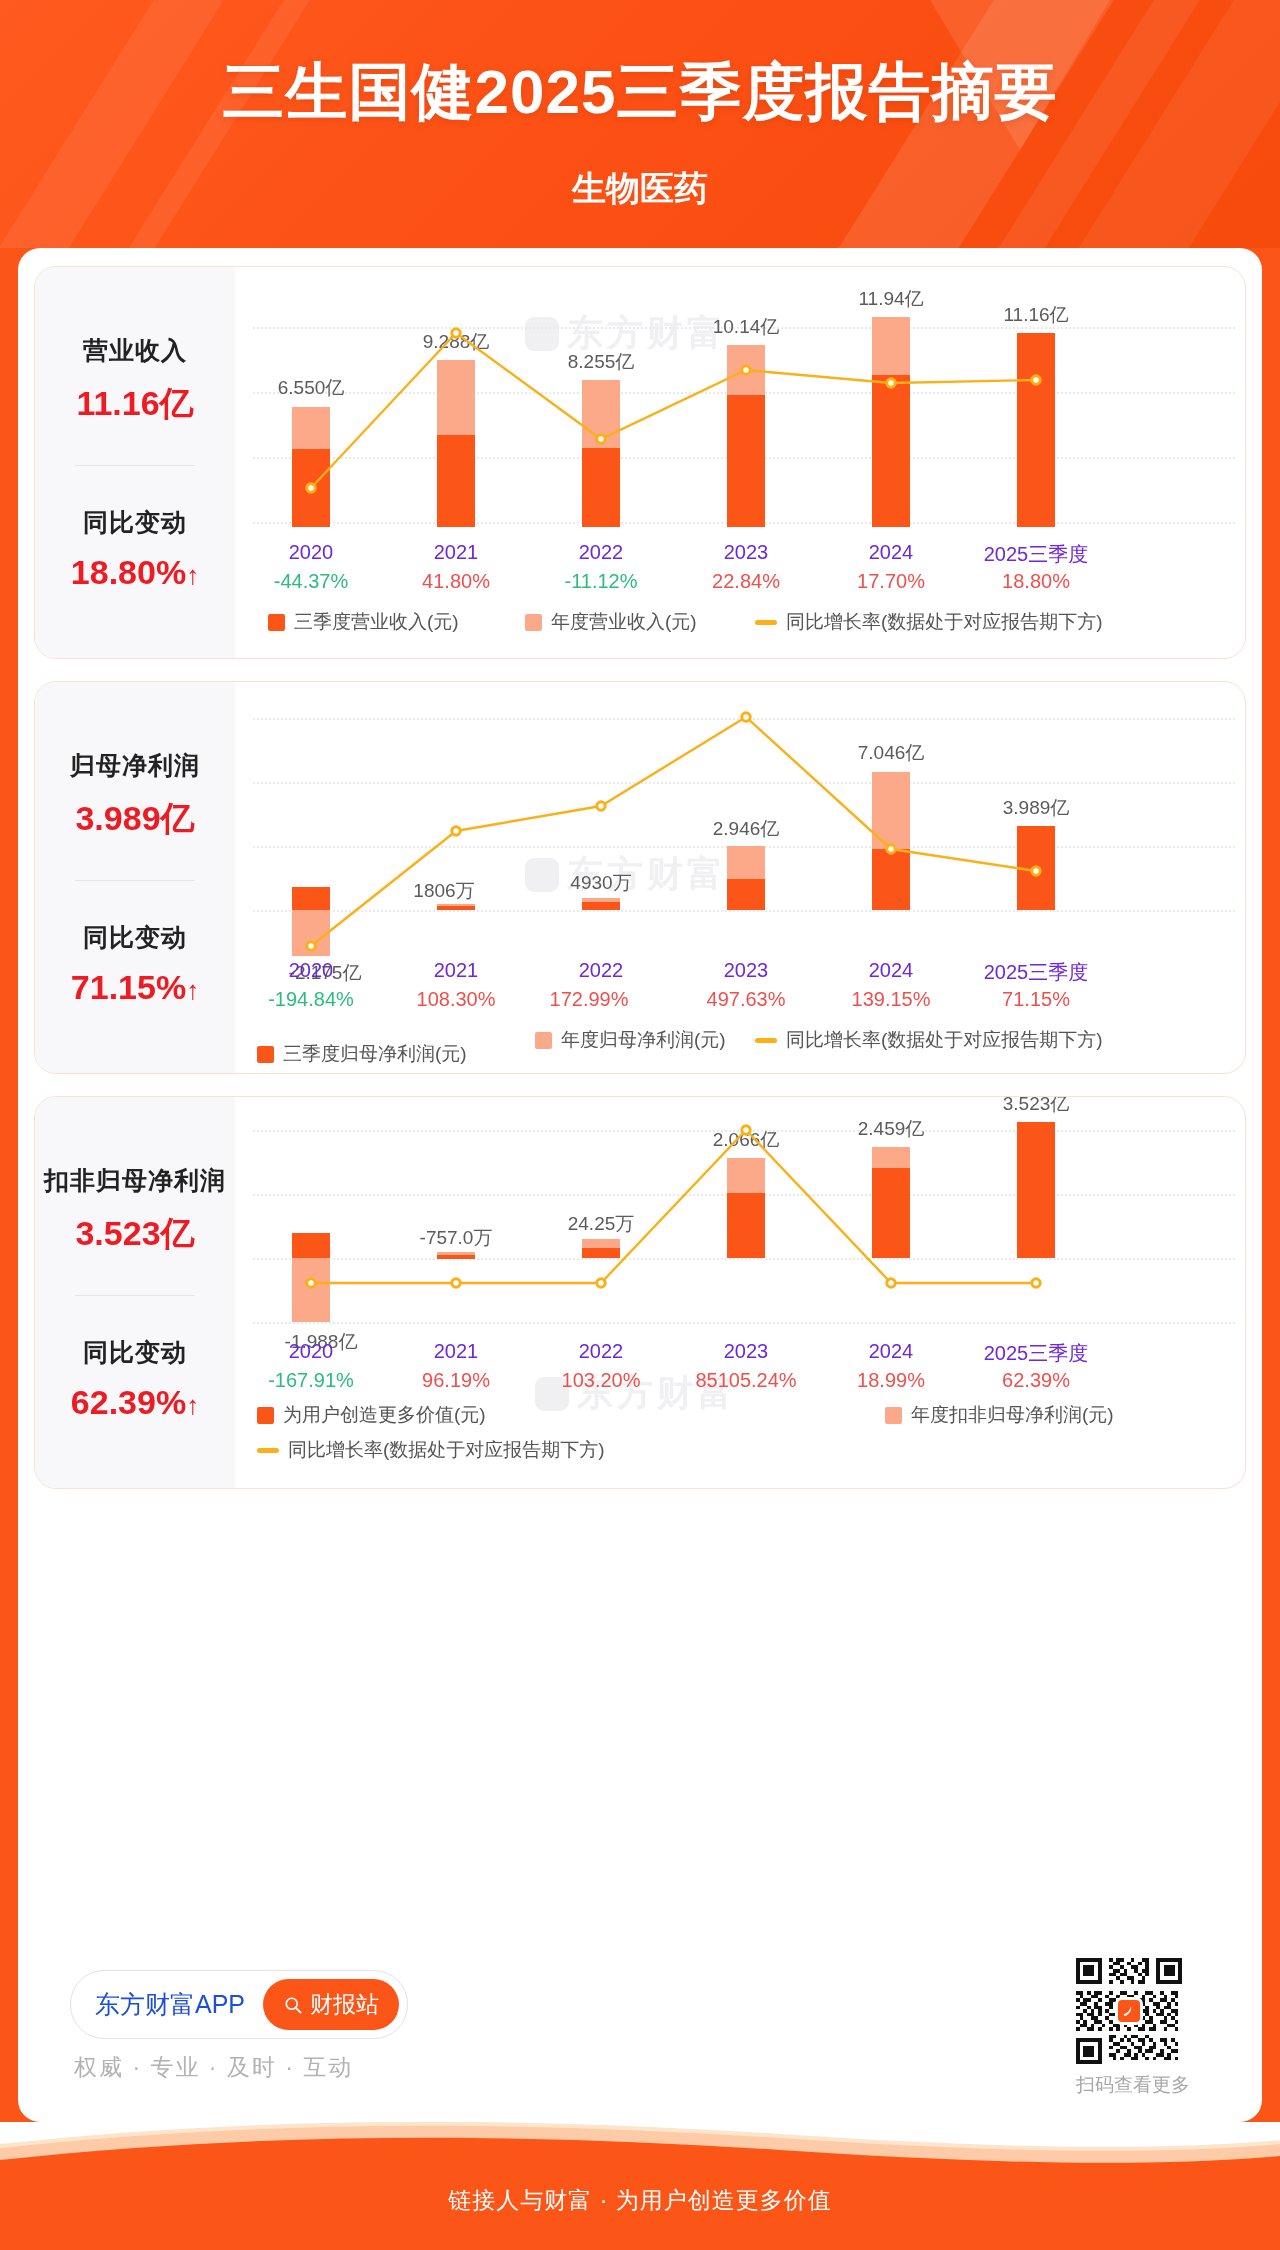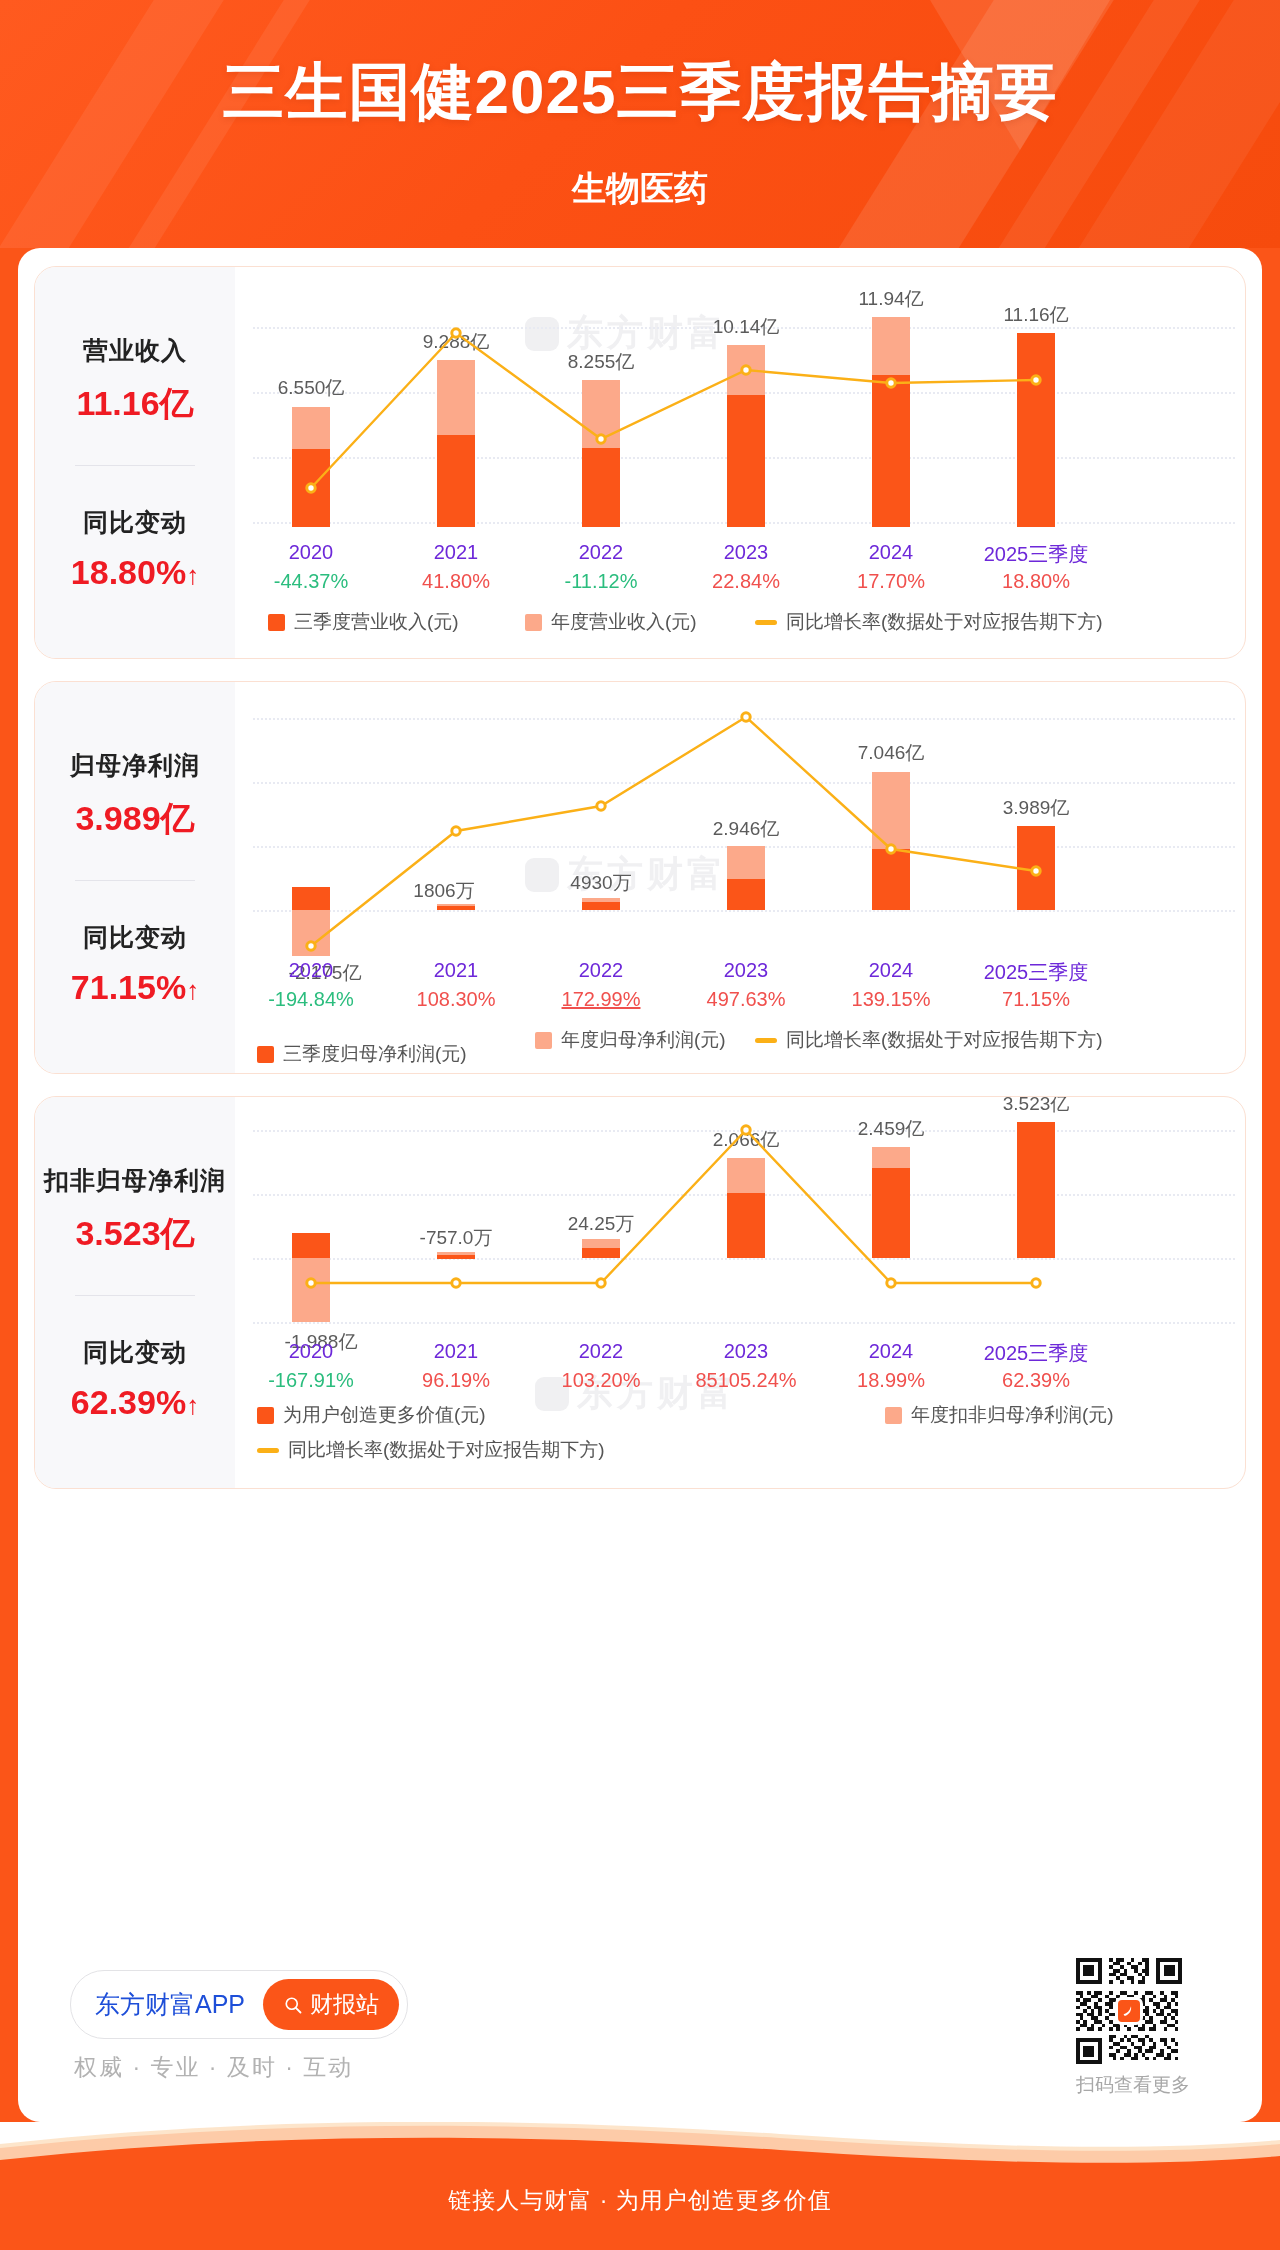--- a/index.html
+++ b/index.html
@@ -349,21 +349,21 @@
 
         <div class="axis-cat" style="left:76px;  top:277px;">2020</div>
         <div class="axis-cat" style="left:221px; top:277px;">2021</div>
         <div class="axis-cat" style="left:366px; top:277px;">2022</div>
         <div class="axis-cat" style="left:511px; top:277px;">2023</div>
         <div class="axis-cat" style="left:656px; top:277px;">2024</div>
         <div class="axis-cat" style="left:801px; top:277px;">2025三季度</div>
 
         <div class="axis-pct pct-down" style="left:76px;  top:306px;">-194.84%</div>
         <div class="axis-pct pct-up" style="left:221px; top:306px;">108.30%</div>
-        <div class="axis-pct pct-up" style="left:366px; top:306px;text-decoration:underline;">172.99%</div>
+        <div class="axis-pct pct-up" style="left:354px; top:306px;">172.99%</div>
         <div class="axis-pct pct-up" style="left:511px; top:306px;">497.63%</div>
         <div class="axis-pct pct-up" style="left:656px; top:306px;">139.15%</div>
         <div class="axis-pct pct-up" style="left:801px; top:306px;">71.15%</div>
 
         <div class="legend" style="left:22px;  top:345px;margin-top:14px;">
           <span class="sw sw-q"></span>
           <span>三季度归母净利润(元)</span>
         </div>
         <div class="legend" style="left:300px; top:345px;">
           <span class="sw sw-y"></span>

